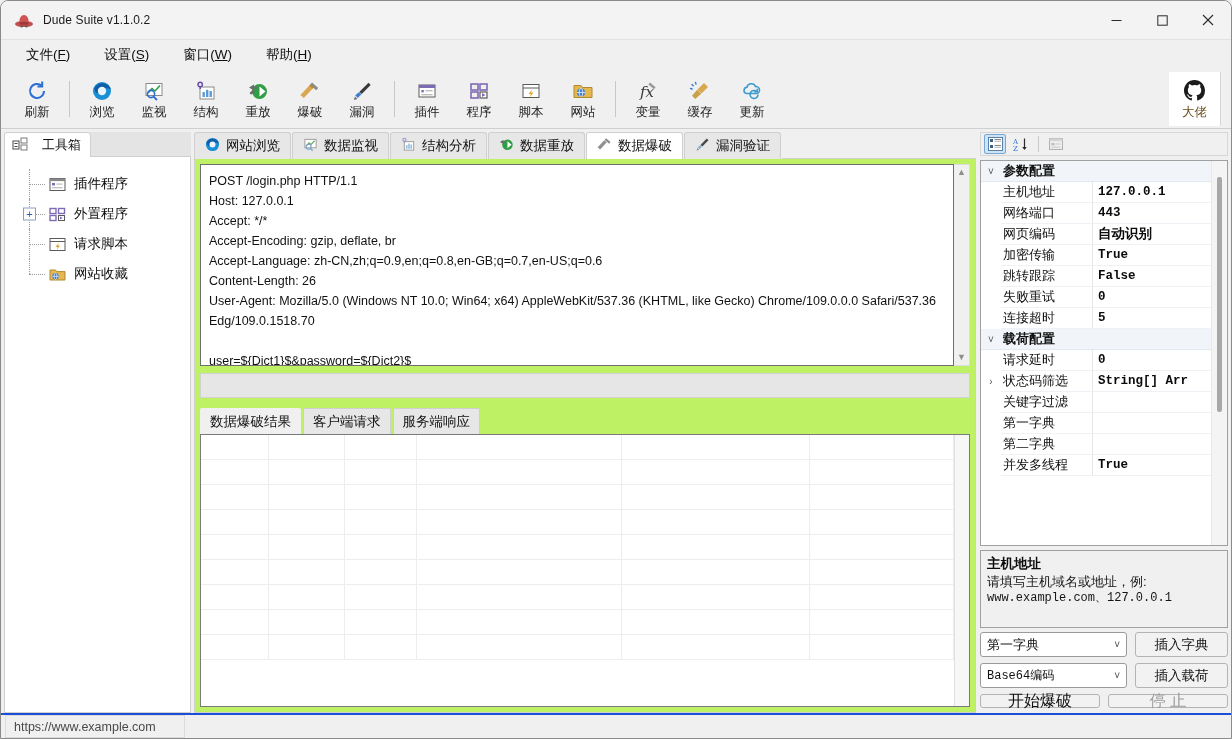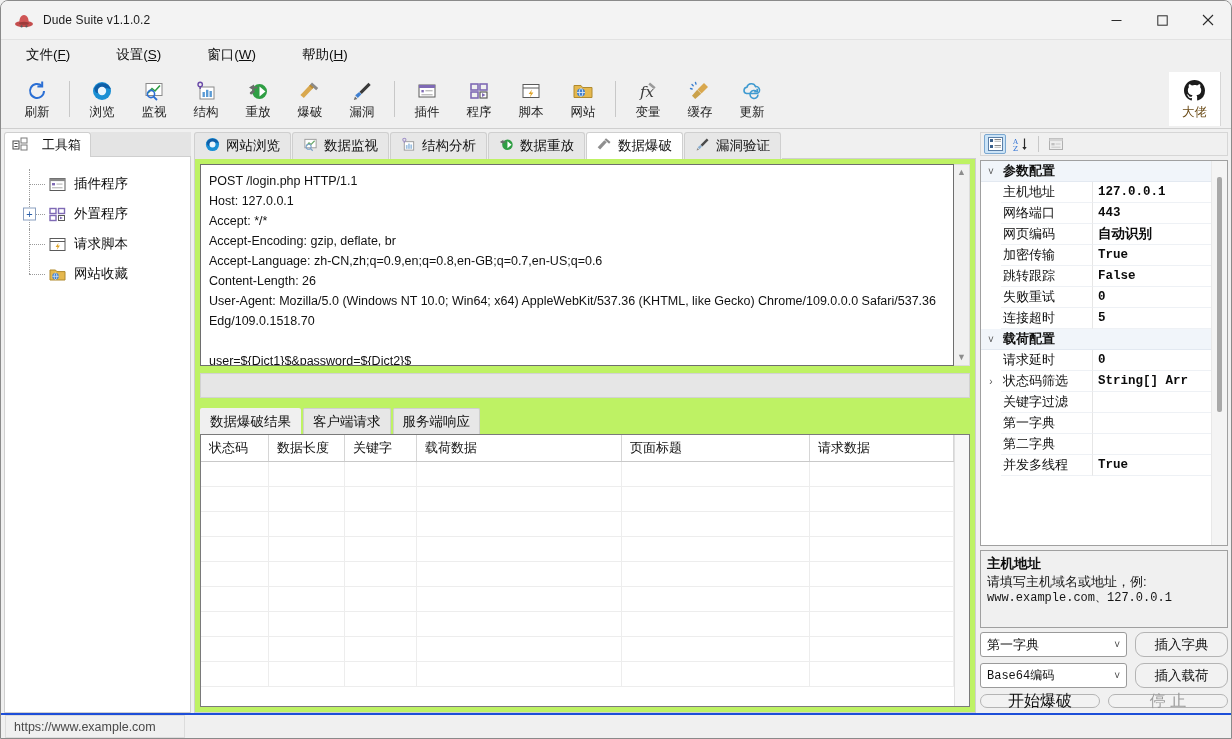--- a/index.html
+++ b/index.html
@@ -29,21 +29,21 @@
   .title-text { font-size:12px; color:#1b1b1b; letter-spacing:.1px; }
   .title-spacer { flex:1; }
   .winbtn {
     width:46px; height:38px; display:flex; align-items:center; justify-content:center;
     color:#2b2b2b;
   }
   .winbtn svg { display:block; }
 
   
   .menubar {
-    height:29px; display:flex; align-items:center; padding-left:12px; gap:20px;
+    height:29px; display:flex; align-items:center; padding-left:12px; gap:8px;
     background:#f0f0f0; flex:0 0 29px;
   }
   .menu-item { padding:4px 13px; font-size:13.5px; color:#0e0e0e; }
   .menu-item u { text-decoration:underline; }
 
   
   .toolbar {
     height:60px; background:#f0f0f0; display:flex; align-items:center;
     padding:0 10px; gap:0; border-bottom:1px solid #cfcfcf; flex:0 0 60px;
   }
@@ -225,21 +225,21 @@
   .ctrl-row { display:flex; gap:8px; }
   .sel-box {
     flex:1; height:25px; background:#fff; border:1px solid #9a9a9a; border-radius:3px;
     display:flex; align-items:center; padding:0 6px; font-size:13px; color:#111;
   }
   .sel-box .sv { flex:1; white-space:nowrap; overflow:hidden; }
   .sel-box .sv.mono { font-family:"Liberation Mono","DejaVu Sans Mono",monospace; font-size:12px; }
   .sel-box .chev { color:#444; font-size:10px; }
   .btn {
     width:93px; height:25px; background:#f2f2f2; border:1px solid #b4b4b4;
-    border-radius:9px; display:flex; align-items:center; justify-content:center;
+    border-radius:3px; display:flex; align-items:center; justify-content:center;
     font-size:13.5px; color:#111;
   }
   .btn.wide { width:auto; flex:1; height:14px; font-size:16px; }
   .btn.disabled { color:#9a9a9a; }
 
   
   .statusbar {
     height:25px; flex:0 0 25px; background:#f0f0f0; border-top:2px solid #1d4ed8;
     display:flex; align-items:center;
   }
@@ -622,28 +622,20 @@
           <div class="res-tab">
             <span>客户端请求</span>
           </div>
           <div class="res-tab">
             <span>服务端响应</span>
           </div>
         </div>
 
         <div class="grid-wrap">
           <div class="grid">
-            <div class="grid-head">
-              <div class="gh" style="width:68px;flex:0 0 68px">状态码</div>
-              <div class="gh" style="width:76px;flex:0 0 76px">数据长度</div>
-              <div class="gh" style="width:72px;flex:0 0 72px">关键字</div>
-              <div class="gh" style="width:205px;flex:0 0 205px">载荷数据</div>
-              <div class="gh" style="width:188px;flex:0 0 188px">页面标题</div>
-              <div class="gh" style="flex:1">请求数据</div>
-            </div>
             <div class="grid-body">
               <div class="grow">
                   <div class="gc" style="flex:0 0 68px"></div>
                   <div class="gc" style="flex:0 0 76px"></div>
                   <div class="gc" style="flex:0 0 72px"></div>
                   <div class="gc" style="flex:0 0 205px"></div>
                   <div class="gc" style="flex:0 0 188px"></div>
                   <div class="gc" style="flex:1"></div>
                 </div>
               <div class="grow">

